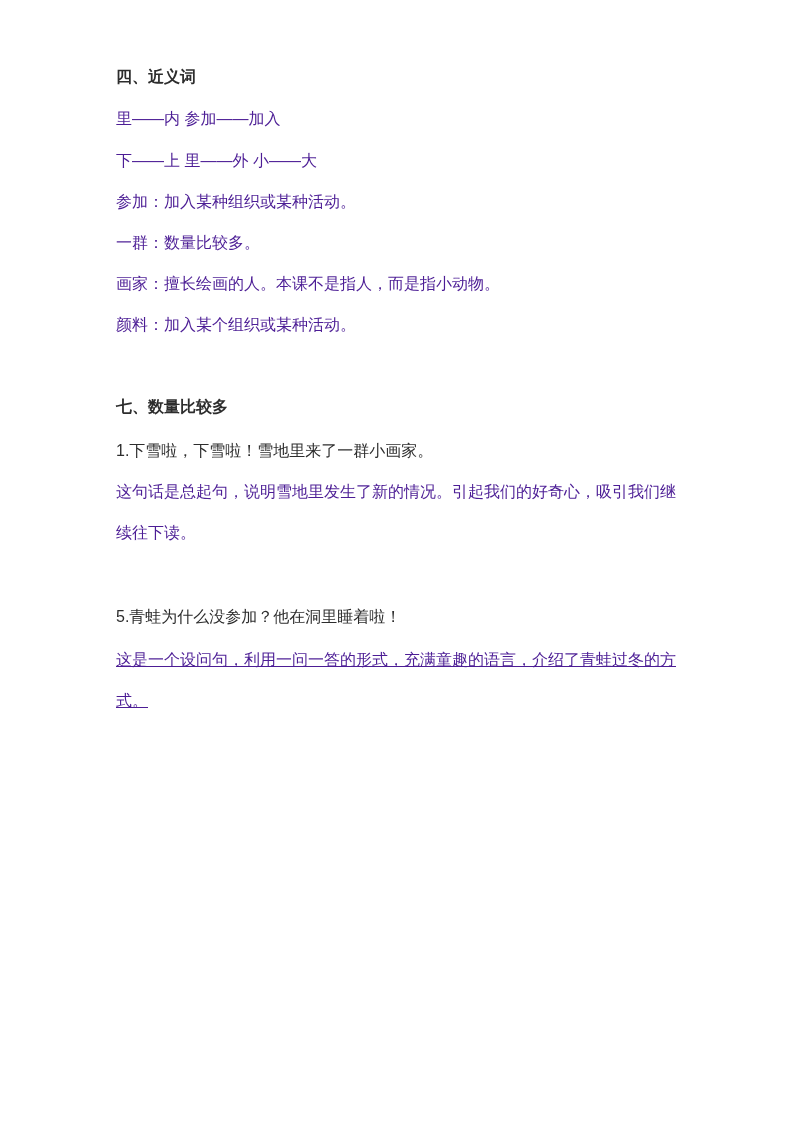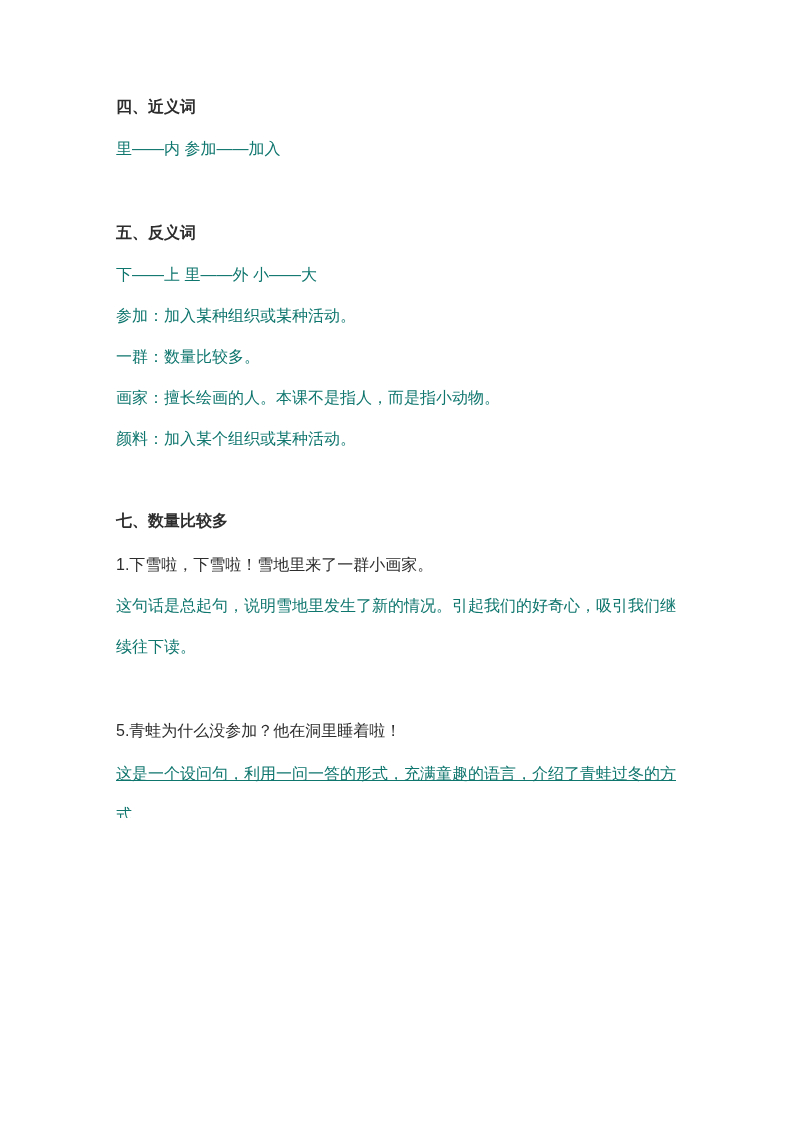--- a/index.html
+++ b/index.html
@@ -6,21 +6,21 @@
   html, body {
     margin: 0;
     padding: 0;
     background: #ffffff;
   }
   .page {
     position: relative;
     width: 793px;
     height: 818px;
     background: #ffffff;
-    padding: 86px 117px 0 116px;
+    padding: 56px 117px 0 116px;
     font-family: "Liberation Sans", "DejaVu Sans", sans-serif;
     color: #333333;
     overflow: hidden;
   }
   .page p {
     margin: 0;
     font-size: 16px;
     line-height: 41px;
     text-align: justify;
     word-break: break-all;
@@ -28,38 +28,37 @@
   .h {
     font-weight: 700;
     color: #2d2d2d;
   }
   .b {
     font-weight: 400;
     color: #2d2d2d;
   }
   .t {
     font-weight: 400;
-    color: #0f766e;
+    color: #4c1d95;
   }
   .m1 { margin-top: 1px !important; }
   .m2 { margin-top: 2px !important; text-decoration: underline; }
   .m3 { margin-top: 3px !important; }
   .gap  { margin-top: 43px !important; }
   .gap2 { margin-top: 41px !important; }
 </style>
 </head>
 <body>
 
 <div class="page">
 
   <p class="h">四、近义词</p>
 
   <p class="t m1">里——内 参加——加入</p>
 
-  <p class="h gap">五、反义词</p>
 
   <p class="t m1">下——上 里——外 小——大</p>
 
 
   <p class="t">参加：加入某种组织或某种活动。</p>
 
   <p class="t">一群：数量比较多。</p>
 
   <p class="t">画家：擅长绘画的人。本课不是指人，而是指小动物。</p>
 

